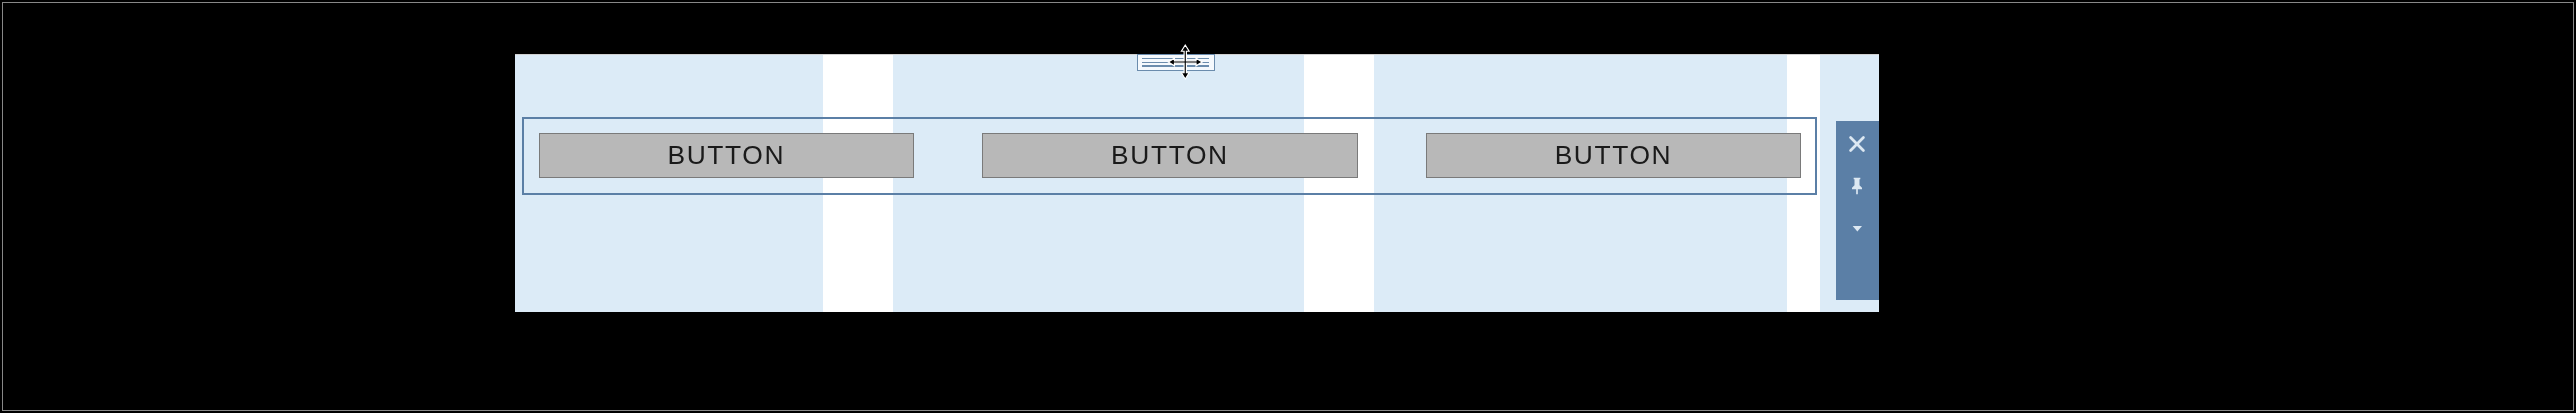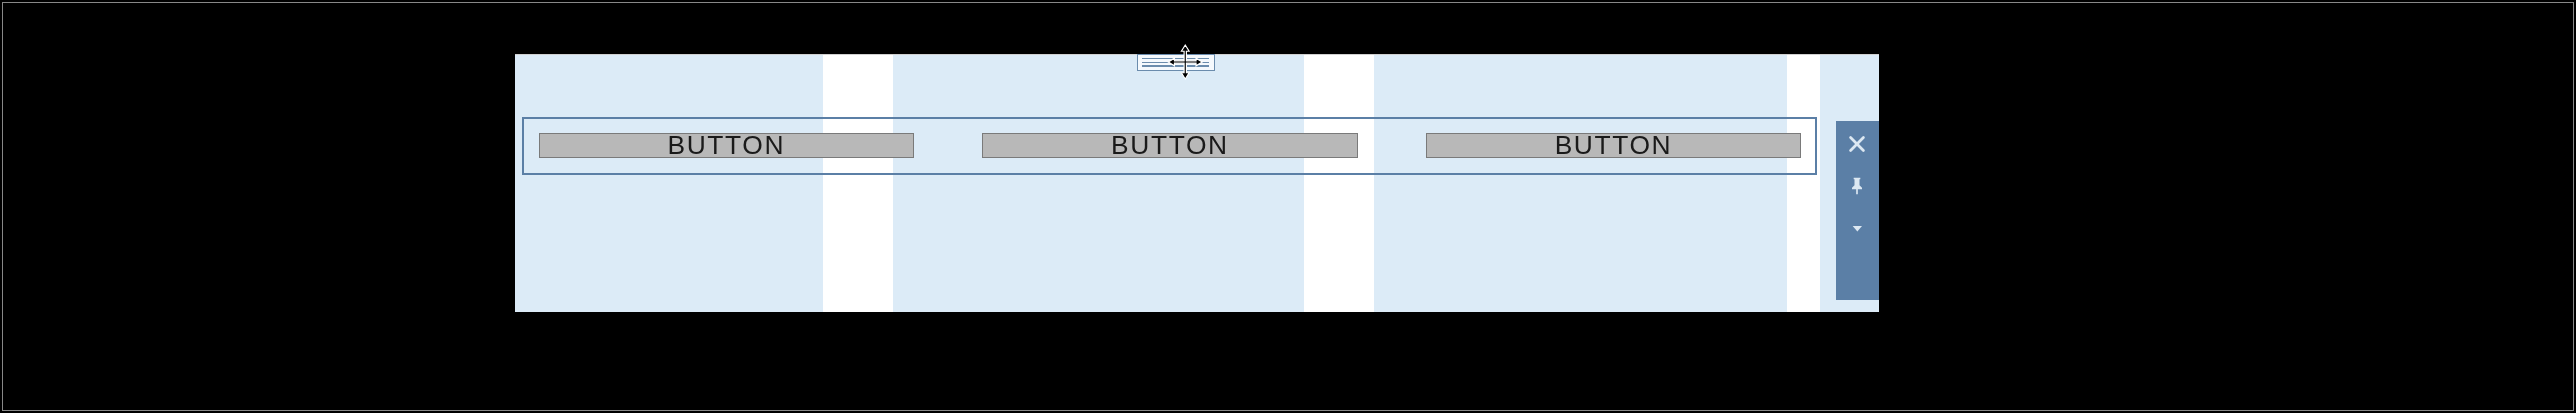--- a/index.html
+++ b/index.html
@@ -54,21 +54,21 @@
       top: 0;
       width: 33px;
       height: 100%;
       background: #fff;
     }
     .button-panel {
       position: absolute;
       left: 7.8px;
       top: 62px;
       width: 1295px;
-      height: 58px;
+      height: 78px;
       border: 2.3px solid #5b7fa6;
       display: flex;
       align-items: stretch;
       padding: 12px;
       gap: 39px;
     }
     .btn {
       flex: 1;
       background: #b8b8b8;
       border: 1.6px solid #7a7a7a;

